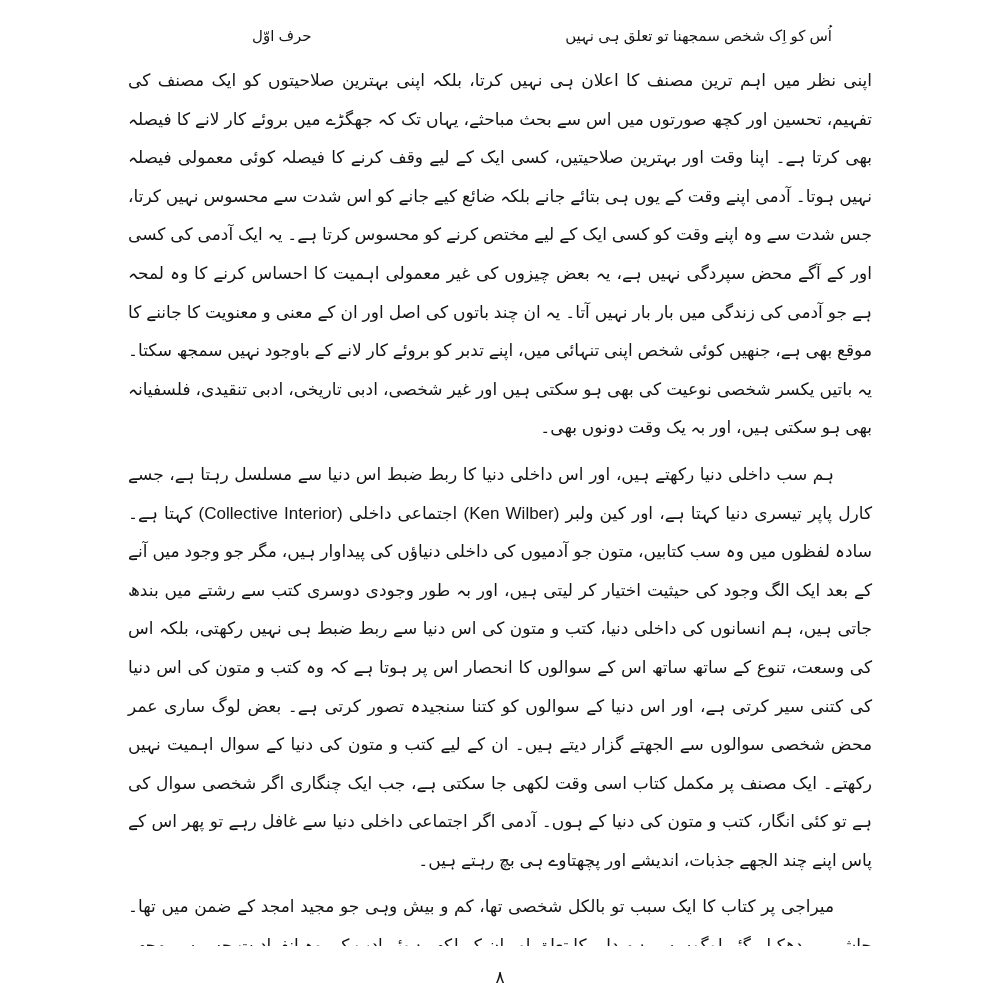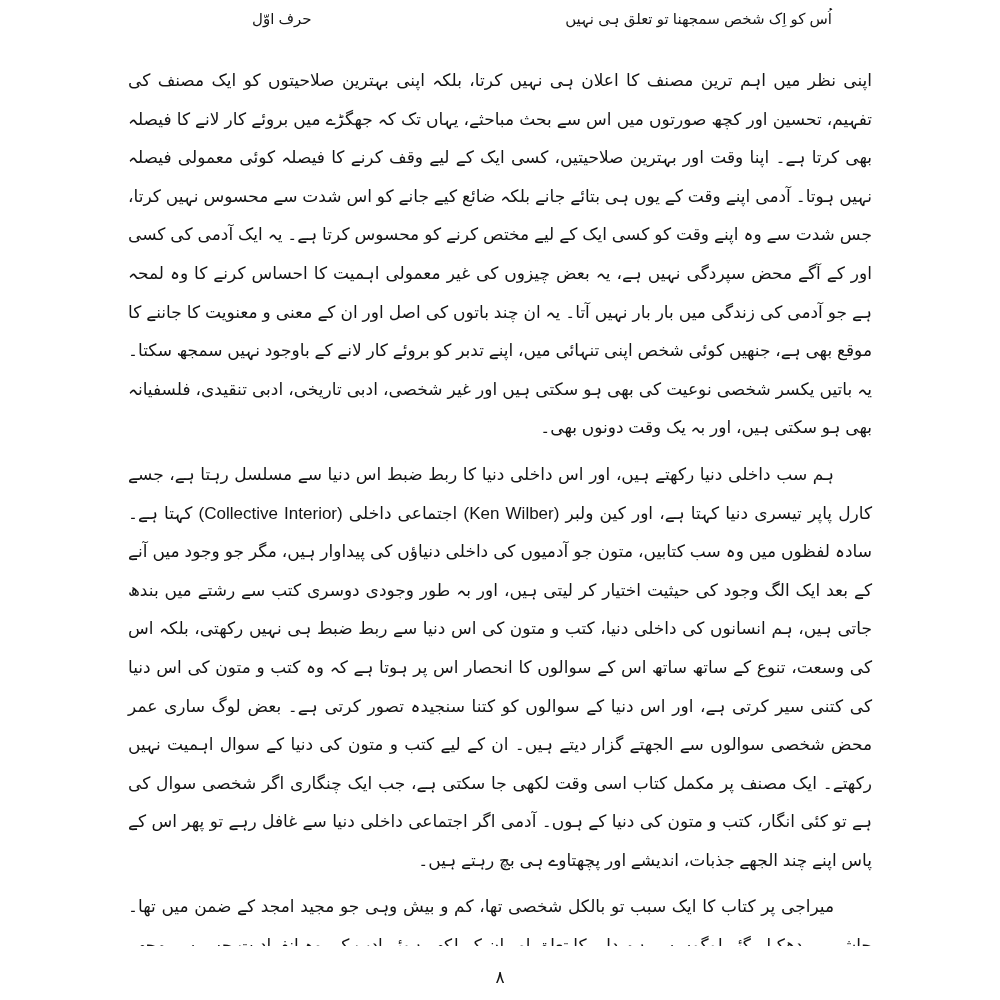--- a/index.html
+++ b/index.html
@@ -11,21 +11,21 @@
     position: relative;
     width: 1000px;
     height: 1000px;
     background: #ffffff;
     color: #141414;
     font-family: "Liberation Sans", "DejaVu Sans", sans-serif;
     overflow: hidden;
   }
   .page-header {
     position: absolute;
-    top: 6px;
+    top: 23px;
     left: 0;
     right: 0;
     height: 30px;
     font-size: 15px;
   }
   .section-title {
     position: absolute;
     left: 252px;
     top: 4px;
     direction: rtl;

